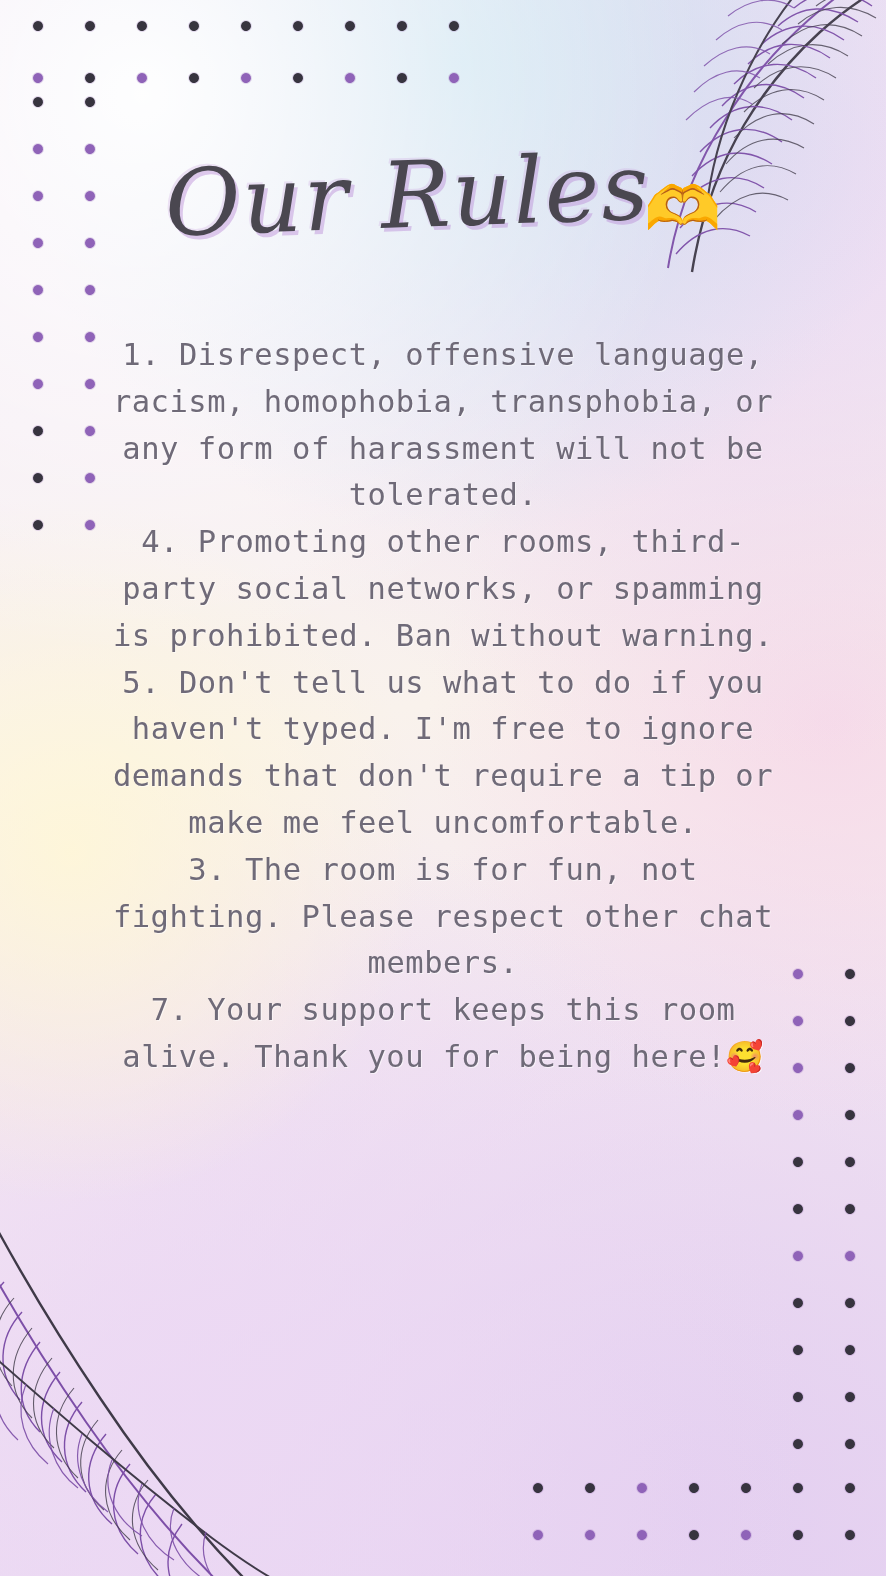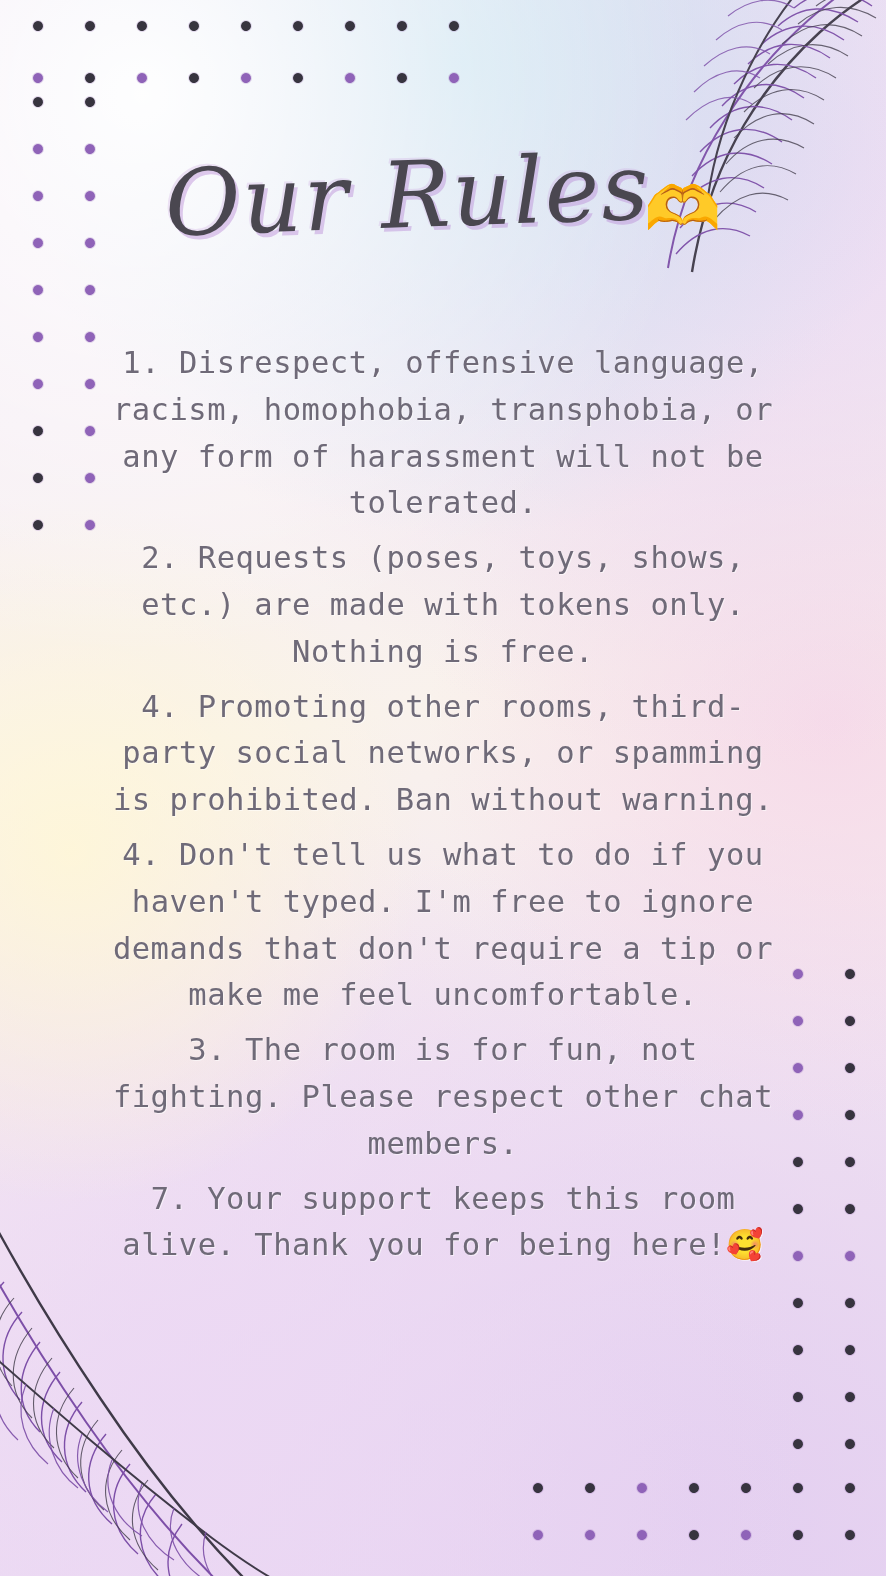--- a/index.html
+++ b/index.html
@@ -118,21 +118,21 @@
     right: 96px;
     top: 332px;
     text-align: center;
     color: #6f6a78;
     font-size: 30.5px;
     line-height: 46.8px;
     letter-spacing: 0.5px;
     text-shadow: 1px 1px 0 rgba(255,255,255,0.55);
   }
   .rule {
-    margin: 8px;
+    margin: 0;
     padding: 0;
   }
   .rule-emoji { font-size: 30px; }
 </style>
 </head>
 <body>
 
 <div id="page">
 
   <div class="feather" id="feather-top-right">
@@ -318,20 +318,19 @@
       <span class="dot dark"></span>
       <span class="dot dark"></span>
   </div>
 
   <div id="heading">
     <span id="heading-text">Our Rules</span><span id="heading-emoji">🫶</span>
   </div>
 
   <div id="rules">
     <p class="rule">1. Disrespect, offensive language, racism, homophobia, transphobia, or any form of harassment will not be tolerated.</p>
-    <p class="rule">2. Requests (poses, toys, shows, etc.) are made with tokens only. Nothing is free.</p>
     <p class="rule">4.  Promoting other rooms, third-party social networks, or spamming is prohibited. Ban without warning.</p>
-    <p class="rule">4.  Don't tell us what to do if you haven't typed. I'm free to ignore demands that don't require a tip or make me feel uncomfortable.</p>
+    <p class="rule">5.  Don't tell us what to do if you haven't typed. I'm free to ignore demands that don't require a tip or make me feel uncomfortable.</p>
     <p class="rule">3.  The room is for fun, not fighting. Please respect other chat members.</p>
     <p class="rule"><span>7. Your support keeps this room alive. Thank you for being here!</span><span class="rule-emoji">🥰</span></p>
   </div>
 
 </div>
 
 </body></html>

